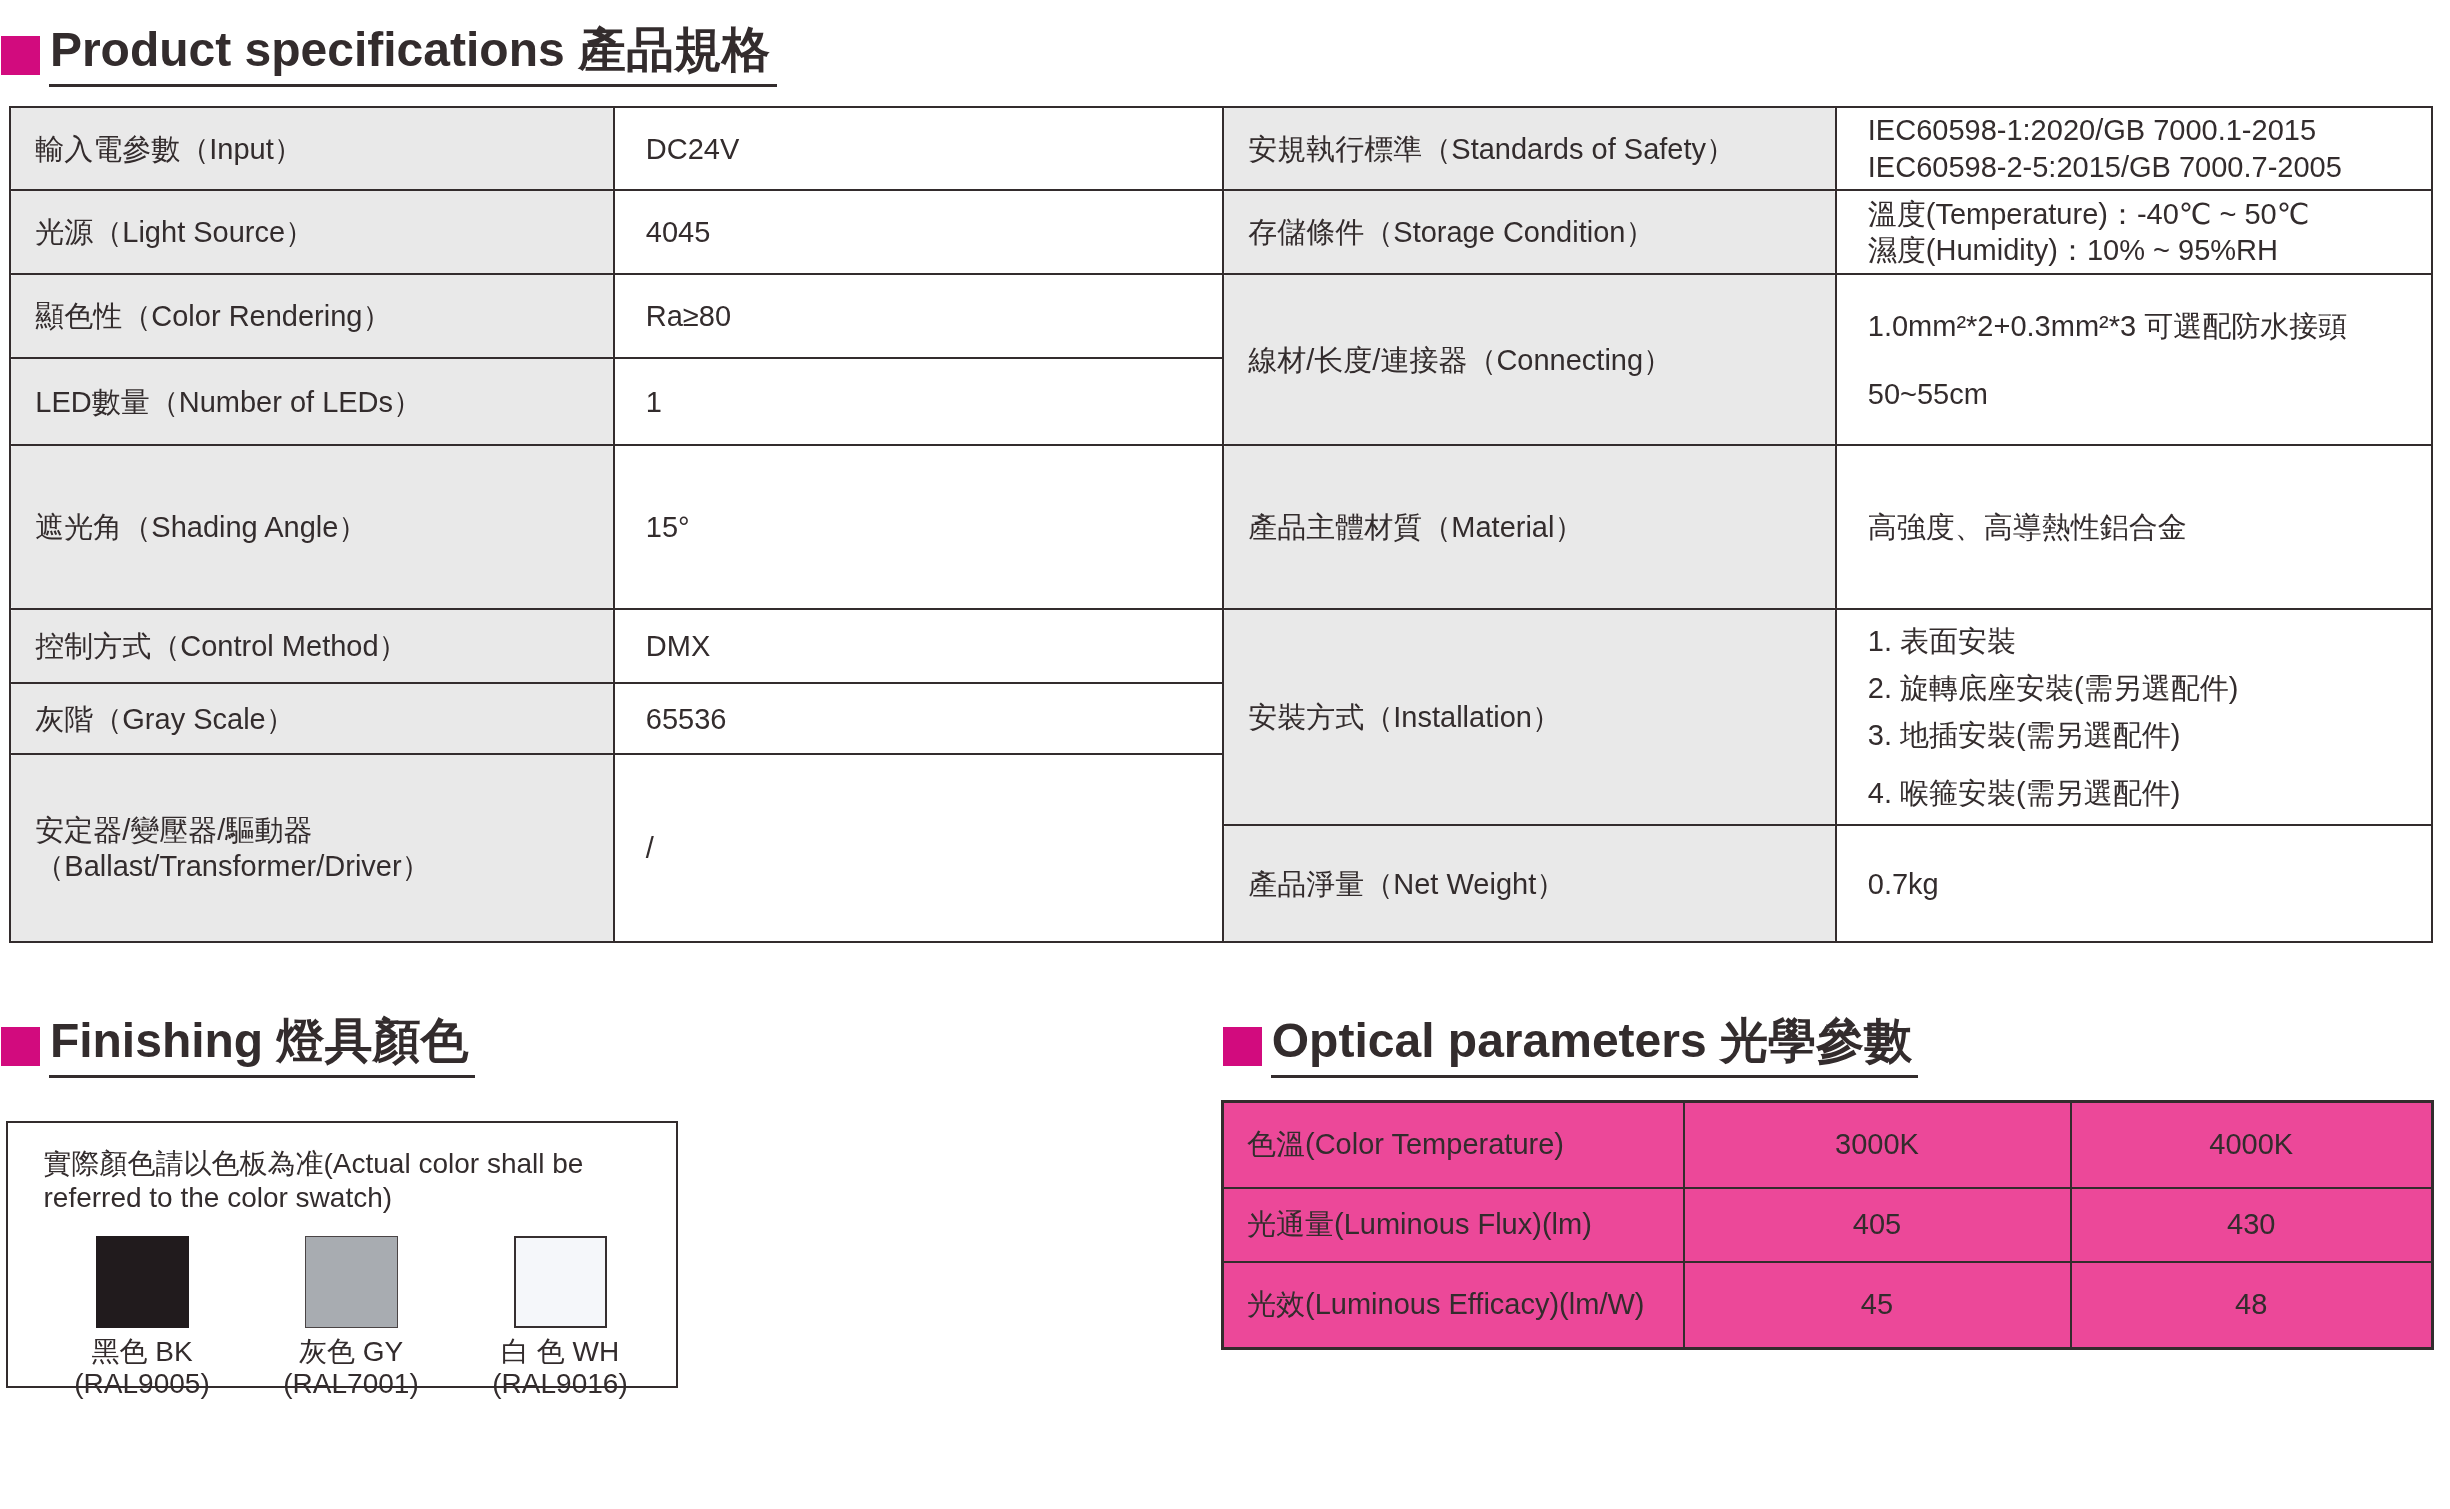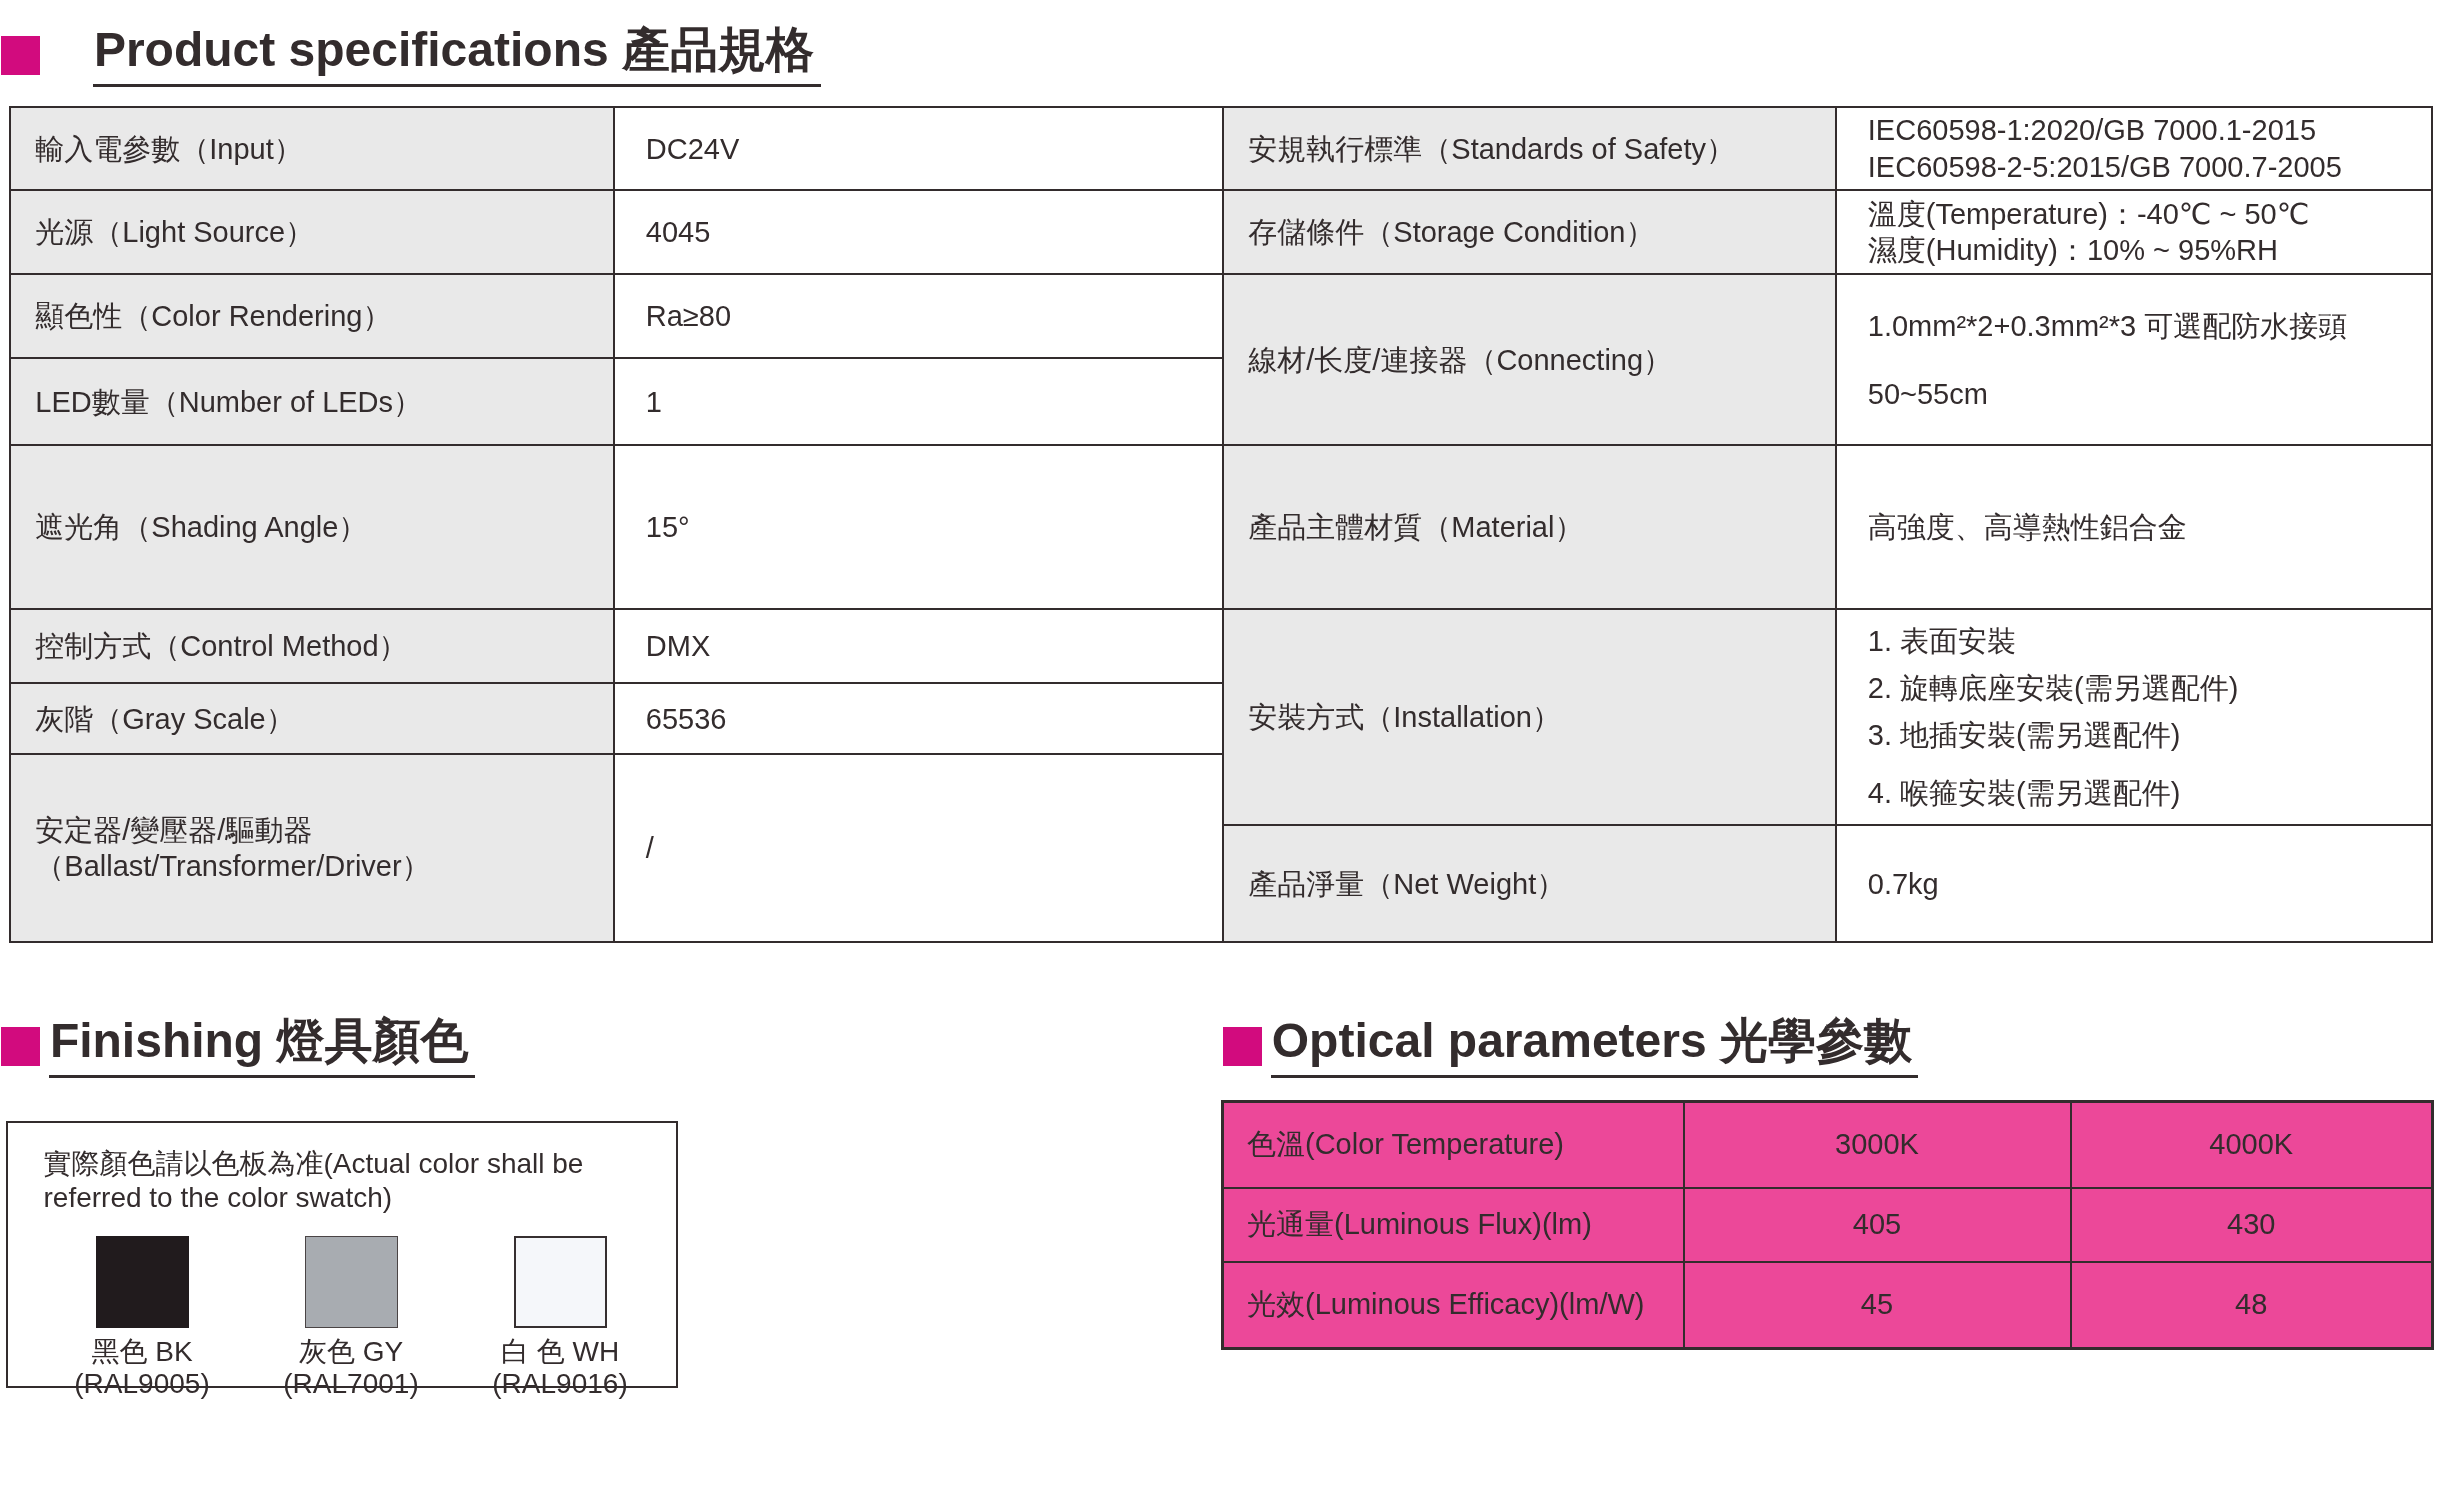--- a/index.html
+++ b/index.html
@@ -13,29 +13,29 @@
     width:2450px;height:1509px;position:relative;background:#ffffff;
     font-family:"Liberation Sans","DejaVu Sans",sans-serif;color:var(--ink);
   }
   
   .sec-head{position:absolute;display:flex;align-items:center;}
   .sq{width:39px;height:39px;background:var(--accent);margin-right:8.7px;flex:none;}
   .sec-title{
     font-size:48px;font-weight:700;line-height:1.05;white-space:nowrap;
     border-bottom:3.8px solid var(--ink);padding:2.2px 6.5px 8.7px 1.1px;
   }
-  .head-specs{left:1.1px;top:23px;gap:44px;}
+  .head-specs{left:1.1px;top:23px;}
   .head-finishing{left:1.1px;top:1014px;text-align:center;}
   .head-optical{left:1223px;top:1014px;}
   
   table{border-collapse:collapse;table-layout:fixed;}
   td{border:2.7px solid var(--ink);vertical-align:middle;overflow:hidden;}
   .spec{position:absolute;left:9.3px;top:106px;width:2422px;border:2.7px solid var(--ink);}
   .spec td{font-size:29px;line-height:1.25;}
-  .lbl{background:var(--label-bg);padding:4.4px 11px 4.4px 24px;}
+  .lbl{background:var(--label-bg);padding:4.4px 11px 4.4px 24px;border-radius:6px;}
   .val{background:#ffffff;padding:4.4px 11px 4.4px 30.5px;}
   .two-line span{display:block;}
   .std-val{font-size:29px;line-height:1.32;}
   .sto-val{font-size:27px;line-height:1.28;}
   .conn-gap{margin-top:32px;}
   .inst-list span{display:block;line-height:1.62;}
   .inst-item-4{margin-top:11px;}
   
   .fin-box{
     position:absolute;left:5.5px;top:1121px;width:672px;height:267px;

